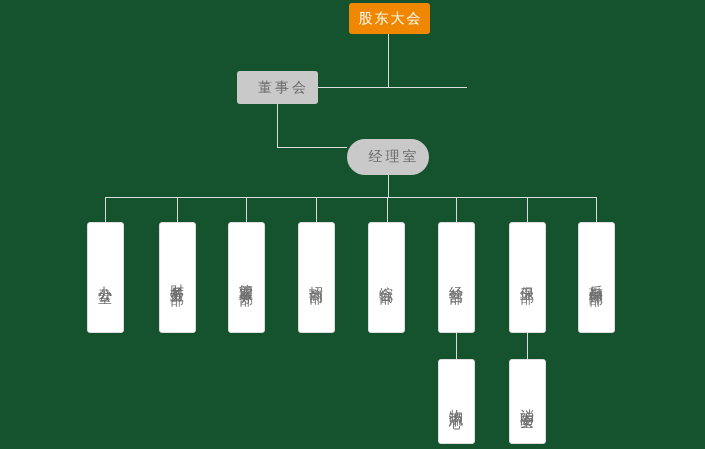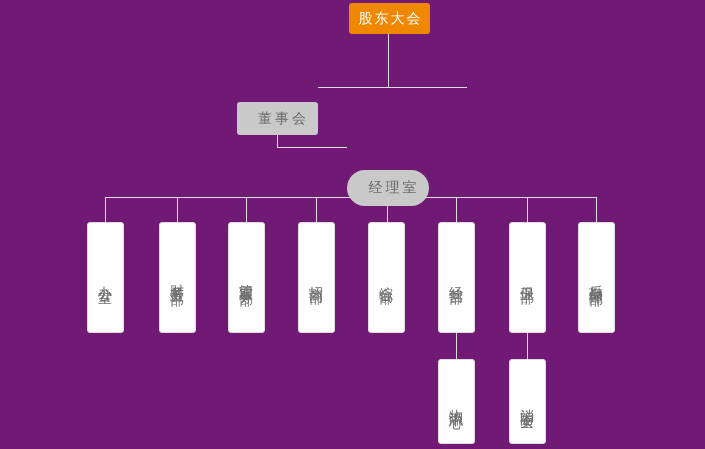--- a/index.html
+++ b/index.html
@@ -4,21 +4,21 @@
 <style>
   html, body {
     margin: 0;
     padding: 0;
     background: #ffffff;
   }
   .stage {
     position: relative;
     width: 705px;
     height: 449px;
-    background: #701a75;
+    background: #14532d;
     overflow: hidden;
     font-family: "DejaVu Sans", "Liberation Sans", sans-serif;
   }
   .line {
     position: absolute;
     background: #dcdcdc;
   }
   .hline { height: 1px; }
   .vline { width: 1px; }
   .node {
@@ -35,21 +35,20 @@
     background: #ef8800;
     color: #ffffff;
     letter-spacing: 2px;
     padding-left: 2px;
   }
   .node-gray {
     background: #c9c9c9;
     color: #6b6b6b;
     letter-spacing: 3px;
     padding-left: 12px;
-    margin-top: 31px;
   }
   .node-vert {
     background: #ffffff;
     border: 1px solid #dddddd;
     color: #6e6e6e;
     writing-mode: vertical-rl;
     text-orientation: upright;
     letter-spacing: 2px;
     border-radius: 3px;
   }

